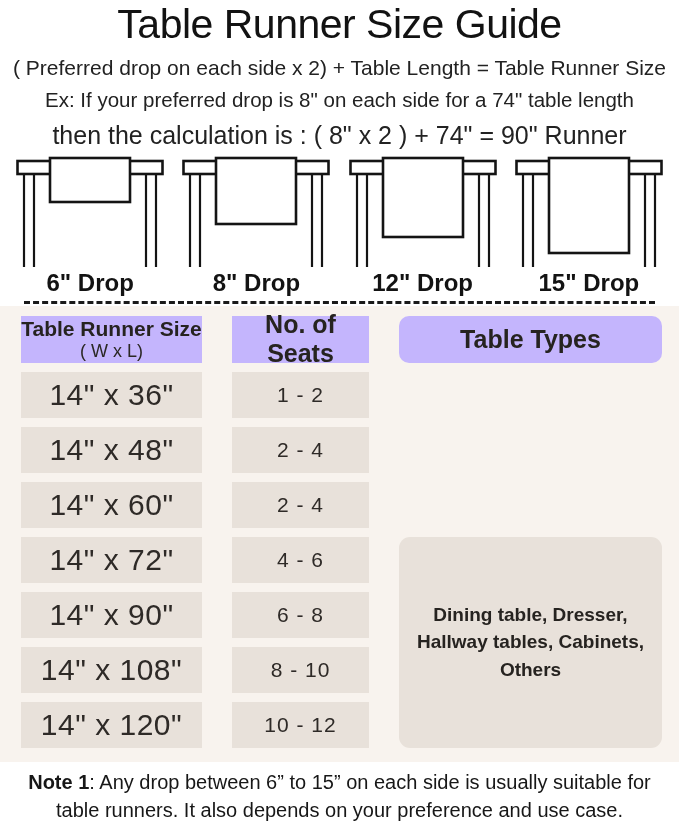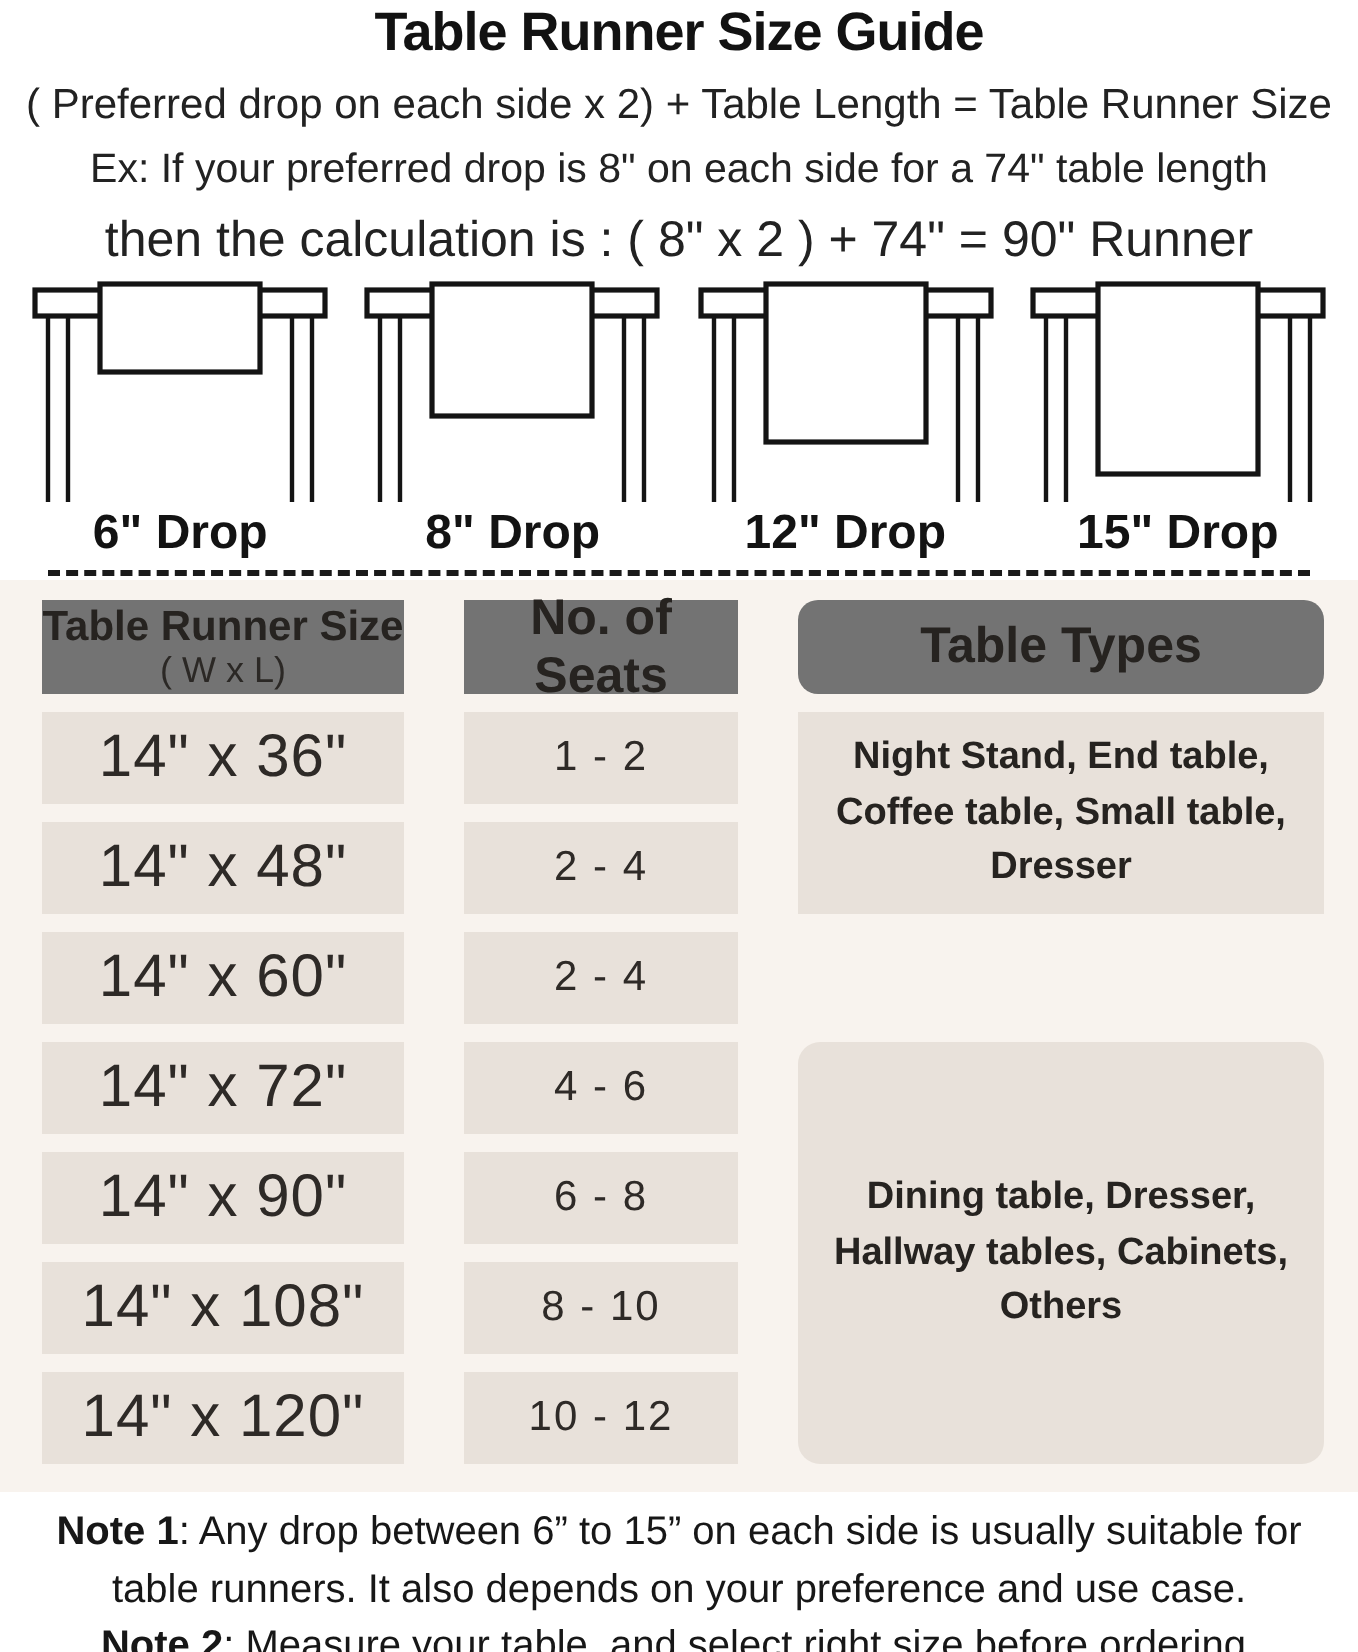--- a/index.html
+++ b/index.html
@@ -9,22 +9,22 @@
     font-family:"Liberation Sans", sans-serif;
     color:#1d1b19;
     overflow:hidden;
   }
   .page{width:679px;height:826px;}
 
   
   .top{padding-top:2px;text-align:center;}
   .title{
     margin:0;
-    font-size:27px;
-    font-weight:bold;
+    font-size:41px;
+    font-weight:normal;
     letter-spacing:-0.5px;
     color:#121212;
     line-height:1.1;
   }
   .formula{
     margin:7px 0 0;
     font-size:21px;
     color:#222222;
     line-height:1.3;
   }
@@ -72,21 +72,21 @@
     margin-top:2px;
     background:#f8f3ee;
     display:grid;
     grid-template-columns:181px 137px 263px;
     grid-template-rows:47px repeat(7,46px);
     column-gap:30px;
     row-gap:9px;
     padding:10px 16px 14px 21px;
   }
   .hcell{
-    background:#737373;
+    background:#c4b5fd;
     display:flex;
     flex-direction:column;
     align-items:center;
     justify-content:center;
     text-align:center;
   }
   .hcell .h-main{font-size:21px;font-weight:bold;line-height:1.12;color:#262320;}
   .hcell .h-sub{font-size:18px;font-weight:normal;line-height:1.12;color:#2b2825;}
   .hcell .h-single{font-size:25px;font-weight:bold;color:#262320;}
   .cell{
@@ -212,21 +212,20 @@
     <div class="cell size-cell" style="grid-column:1;grid-row:8;">14" x 120"</div>
 
     <div class="cell seat-cell" style="grid-column:2;grid-row:2;">1 - 2</div>
     <div class="cell seat-cell" style="grid-column:2;grid-row:3;">2 - 4</div>
     <div class="cell seat-cell" style="grid-column:2;grid-row:4;">2 - 4</div>
     <div class="cell seat-cell" style="grid-column:2;grid-row:5;">4 - 6</div>
     <div class="cell seat-cell" style="grid-column:2;grid-row:6;">6 - 8</div>
     <div class="cell seat-cell" style="grid-column:2;grid-row:7;">8 - 10</div>
     <div class="cell seat-cell" style="grid-column:2;grid-row:8;">10 - 12</div>
 
-    <div class="cell type-cell" style="grid-column:3;grid-row:2 / span 2;">Night Stand, End table, Coffee table, Small table, Dresser</div>
     <div class="cell type-cell" style="grid-column:3;grid-row:5 / span 4;border-radius:11px;">Dining table, Dresser, Hallway tables, Cabinets, Others</div>
   </div>
 
   <div class="notes">
     <p><span class="note-label">Note 1</span><span>: Any drop between 6” to 15” on each side is usually suitable for table runners. It also depends on your preference and use case.</span></p>
     <p><span class="note-label">Note 2</span><span>: Measure your table, and select right size before ordering.</span></p>
   </div>
 
 </div>
 

